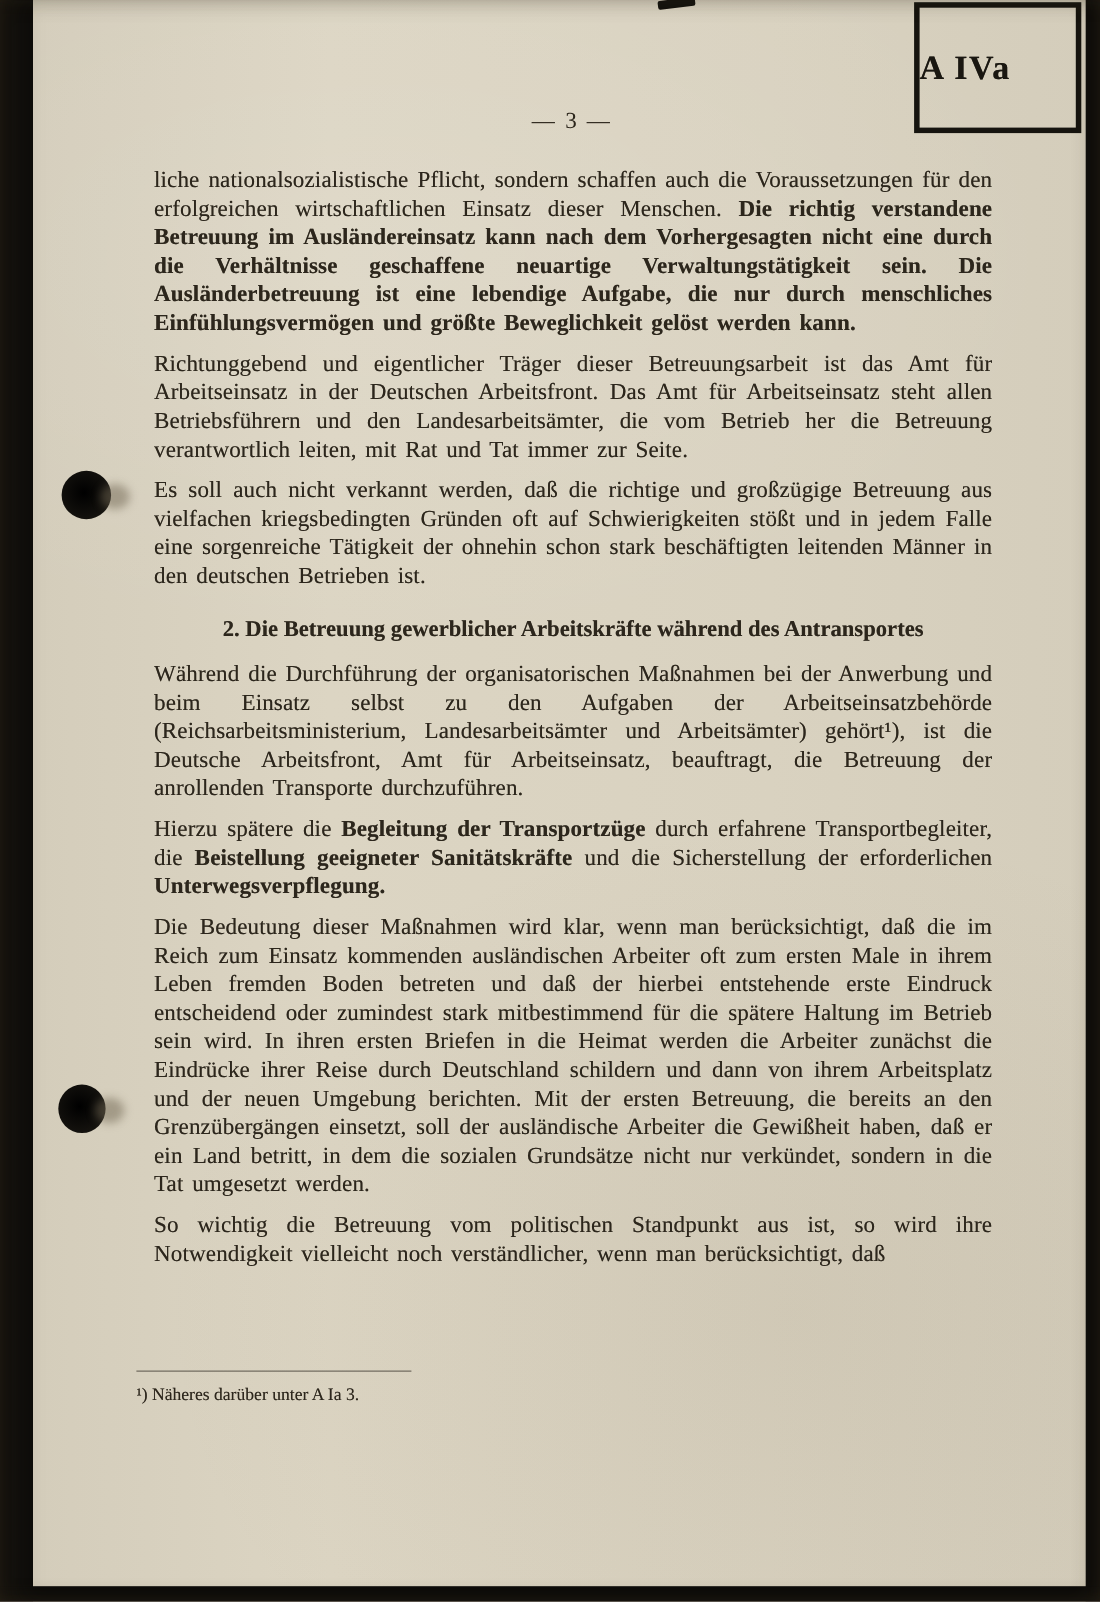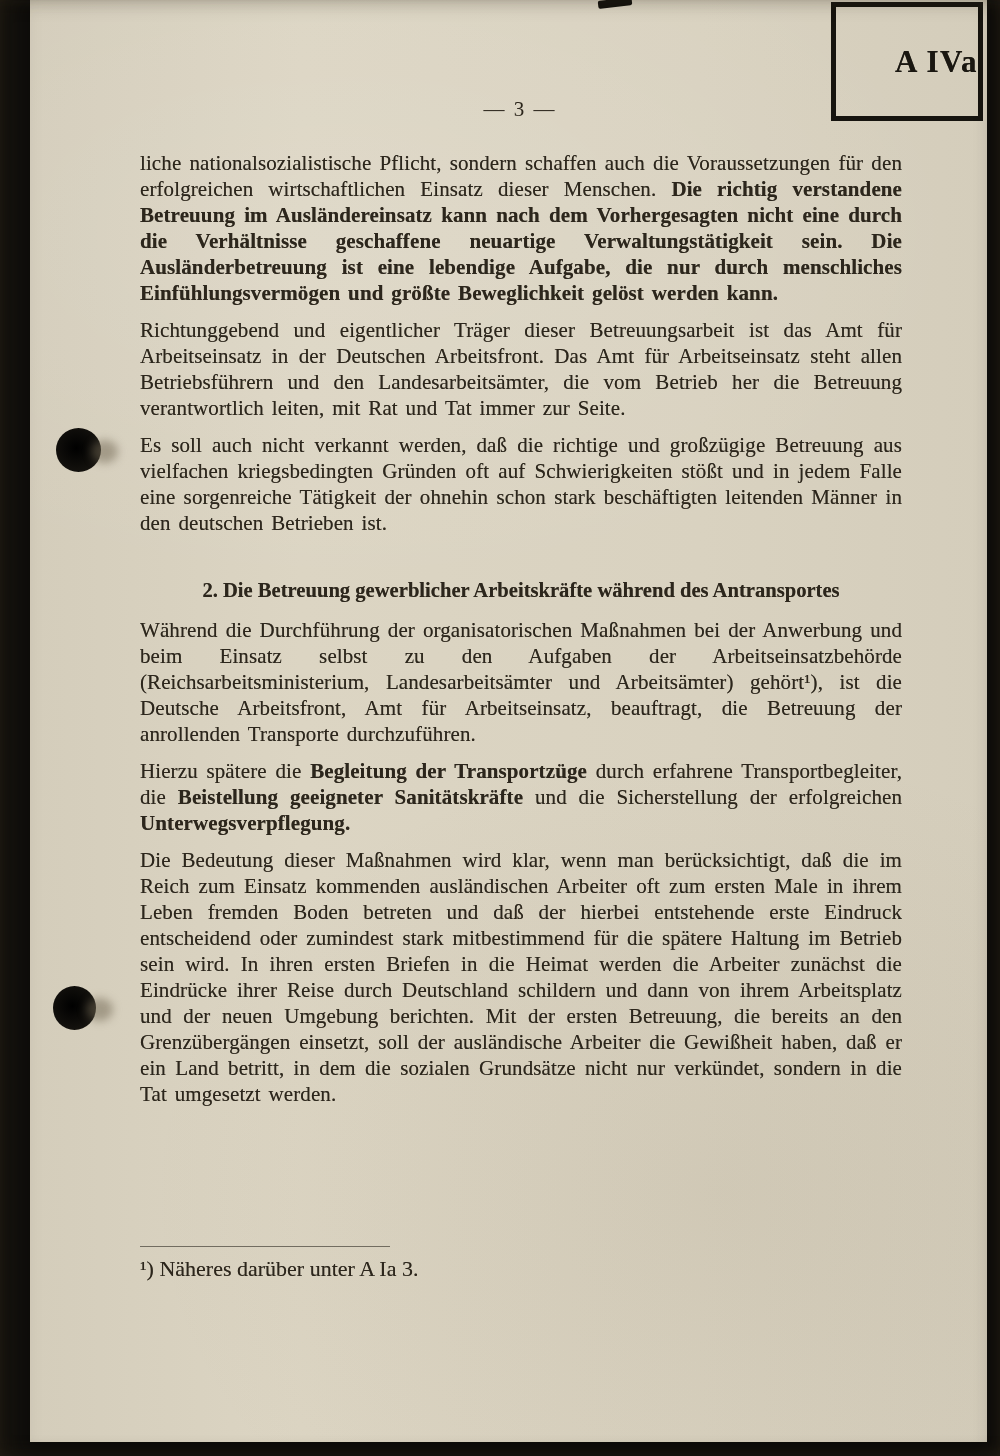--- a/index.html
+++ b/index.html
@@ -34,21 +34,21 @@
   .edge-bottom { left: 0; bottom: 0; width: 1000px; height: 14px; }
 
   .top-mark {
     position: absolute; left: 598px; top: -1px; width: 34px; height: 8px;
     background: #14120e; transform: rotate(-7deg); border-radius: 2px;
   }
 
   .class-box {
     position: absolute; left: 831px; top: 2px; width: 152px; height: 119px;
     border: 5px solid #16140f;
-    display: flex; align-items: center; justify-content: flex-end;
+    display: flex; align-items: center; justify-content: flex-start;
   }
   .class-box span {
     font-weight: bold; font-size: 31px; letter-spacing: 1.5px; color: #1a1711;
     text-shadow: 0 0 0.5px rgba(20,18,12,0.7);
   }
 
   .page-number {
     position: absolute; left: 140px; top: 97px; width: 760px;
     text-align: center; font-size: 21px; letter-spacing: 2px; color: #2c261c;
   }
@@ -66,26 +66,26 @@
     word-spacing: 2.5px;
     letter-spacing: 0.1px;
   }
   .para .b { font-weight: bold; }
 
   .heading {
     font-size: 20.6px;
     line-height: 27px;
     font-weight: bold;
     text-align: center;
-    margin: 41px 0 13px 0;
+    margin: 23px 0 13px 0;
   }
 
   .footnote {
-    position: absolute; left: 140px; top: 1246px; width: 760px;
-    font-size: 22px; line-height: 25px;
+    position: absolute; left: 124px; top: 1246px; width: 760px;
+    font-size: 16px; line-height: 25px;
     text-shadow: 0 0 0.4px rgba(42,36,26,0.5);
   }
   .footnote-rule {
     width: 250px; height: 0;
     border-top: 1.5px solid rgba(30,26,18,0.55);
     margin-bottom: 9px;
   }
 
   .hole {
     position: absolute; border-radius: 50%;
@@ -111,22 +111,23 @@
   <div class="page-number">— 3 —</div>
 
   <div class="text-block">
       <p class="para"><span class="n">liche nationalsozialistische Pflicht, sondern schaffen auch die Voraussetzungen für den erfolgreichen wirtschaftlichen Einsatz dieser Menschen. </span><span class="b">Die richtig verstandene Betreuung im Ausländereinsatz kann nach dem Vorhergesagten nicht eine durch die Verhältnisse geschaffene neuartige Verwaltungstätigkeit sein. Die Ausländerbetreuung ist eine lebendige Aufgabe, die nur durch menschliches Einfühlungsvermögen und größte Beweglichkeit gelöst werden kann.</span></p>
       <p class="para"><span class="n">Richtunggebend und eigentlicher Träger dieser Betreuungsarbeit ist das Amt für Arbeitseinsatz in der Deutschen Arbeitsfront. Das Amt für Arbeitseinsatz steht allen Betriebsführern und den Landesarbeitsämter, die vom Betrieb her die Betreuung verantwortlich leiten, mit Rat und Tat immer zur Seite.</span></p>
       <p class="para"><span class="n">Es soll auch nicht verkannt werden, daß die richtige und großzügige Betreuung aus vielfachen kriegsbedingten Gründen oft auf Schwierigkeiten stößt und in jedem Falle eine sorgenreiche Tätigkeit der ohnehin schon stark beschäftigten leitenden Männer in den deutschen Betrieben ist.</span></p>
       <div class="heading">
         <div>2. Die Betreuung gewerblicher Arbeitskräfte während des Antransportes</div>
       </div>
       <p class="para"><span class="n">Während die Durchführung der organisatorischen Maßnahmen bei der Anwerbung und beim Einsatz selbst zu den Aufgaben der Arbeitseinsatzbehörde (Reichsarbeitsministerium, Landesarbeitsämter und Arbeitsämter) gehört¹), ist die Deutsche Arbeitsfront, Amt für Arbeitseinsatz, beauftragt, die Betreuung der anrollenden Transporte durchzuführen.</span></p>
-      <p class="para"><span class="n">Hierzu spätere die </span><span class="b">Begleitung der Transportzüge</span><span class="n"> durch erfahrene Transportbegleiter, die </span><span class="b">Beistellung geeigneter Sanitätskräfte</span><span class="n"> und die Sicherstellung der erfolgreichen </span><span class="b">Unterwegsverpflegung.</span></p>
+      <p class="para"><span class="n">Hierzu spätere die </span><span class="b">Begleitung der Transportzüge</span><span class="n"> durch erfahrene Transportbegleiter, die </span><span class="b">Beistellung geeigneter Sanitätskräfte</span><span class="n"> und die Sicherstellung der erforderlichen </span><span class="b">Unterwegsverpflegung.</span></p>
       <p class="para"><span class="n">Die Bedeutung dieser Maßnahmen wird klar, wenn man berücksichtigt, daß die im Reich zum Einsatz kommenden ausländischen Arbeiter oft zum ersten Male in ihrem Leben fremden Boden betreten und daß der hierbei entstehende erste Eindruck entscheidend oder zumindest stark mitbestimmend für die spätere Haltung im Betrieb sein wird. In ihren ersten Briefen in die Heimat werden die Arbeiter zunächst die Eindrücke ihrer Reise durch Deutschland schildern und dann von ihrem Arbeitsplatz und der neuen Umgebung berichten. Mit der ersten Betreuung, die bereits an den Grenzübergängen einsetzt, soll der ausländische Arbeiter die Gewißheit haben, daß er ein Land betritt, in dem die sozialen Grundsätze nicht nur verkündet, sondern in die Tat umgesetzt werden.</span></p>
+      <p class="para"><span class="n">So wichtig die Betreuung vom politischen Standpunkt aus ist, so wird ihre Notwendigkeit vielleicht noch verständlicher, wenn man berücksichtigt, daß</span></p>
     </div>
 
   <div class="footnote">
     <div class="footnote-rule"></div>
     <div>¹) Näheres darüber unter A Ia 3.</div>
   </div>
 
   <div class="hole hole-1"></div>
   <div class="hole hole-2"></div>
 

